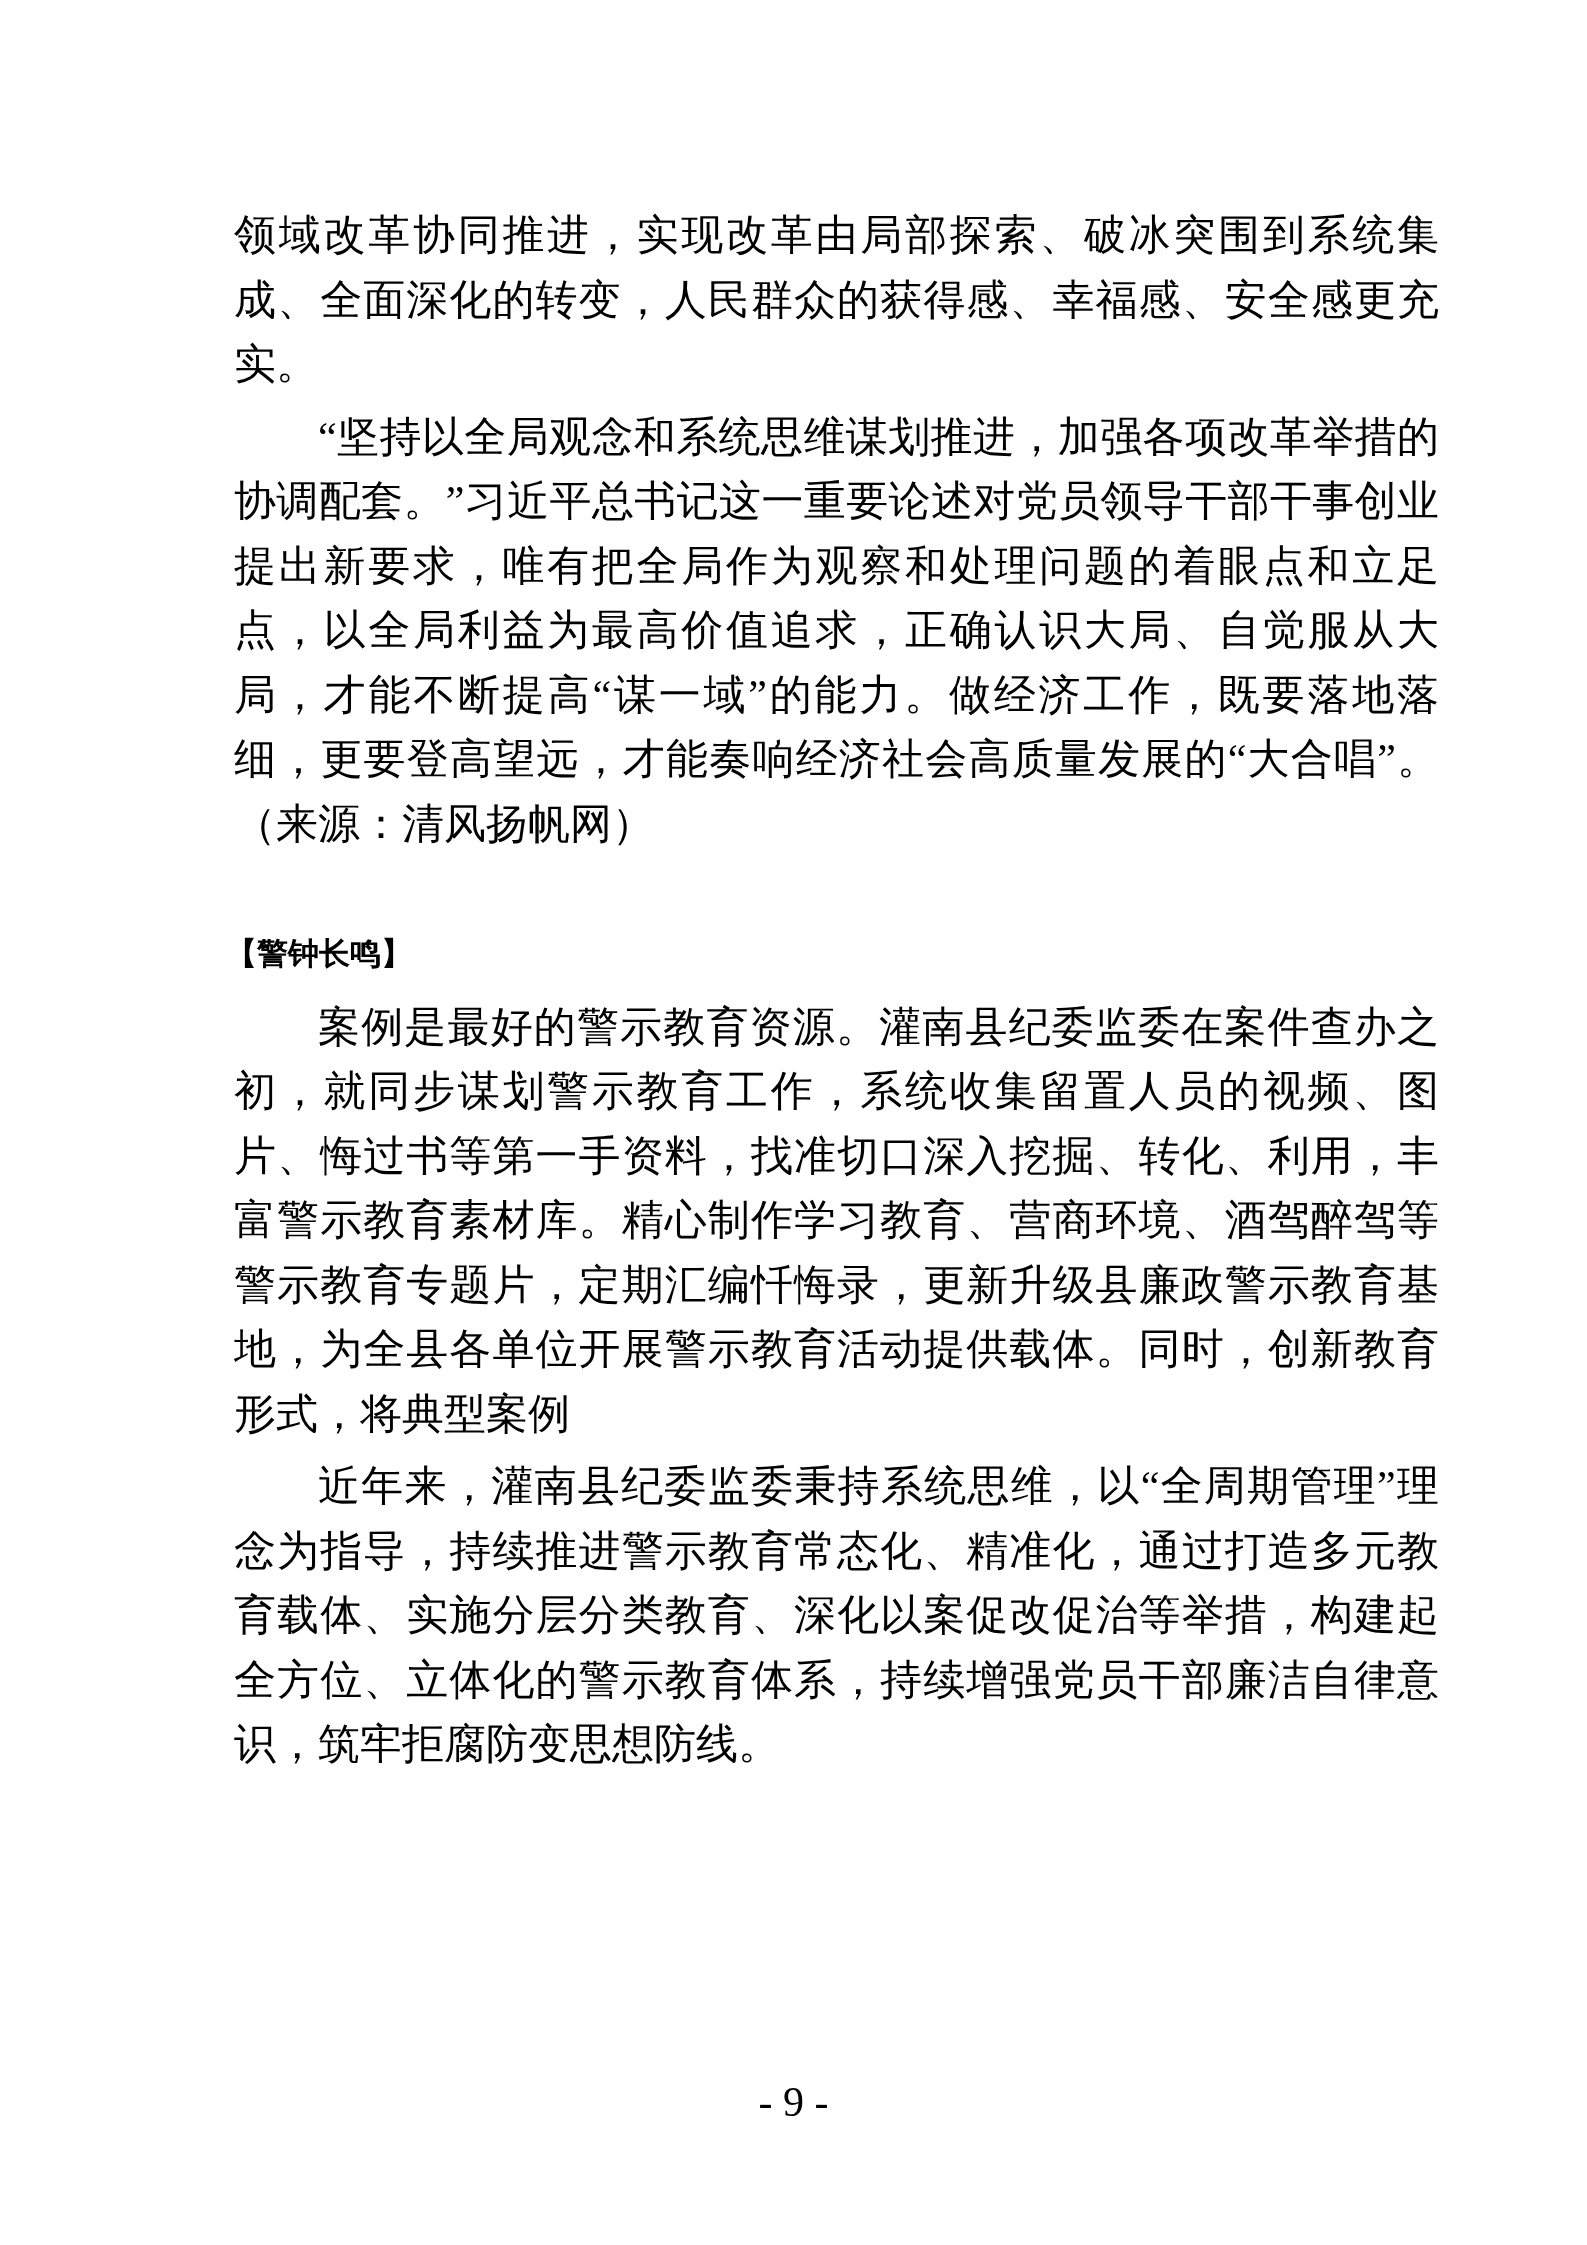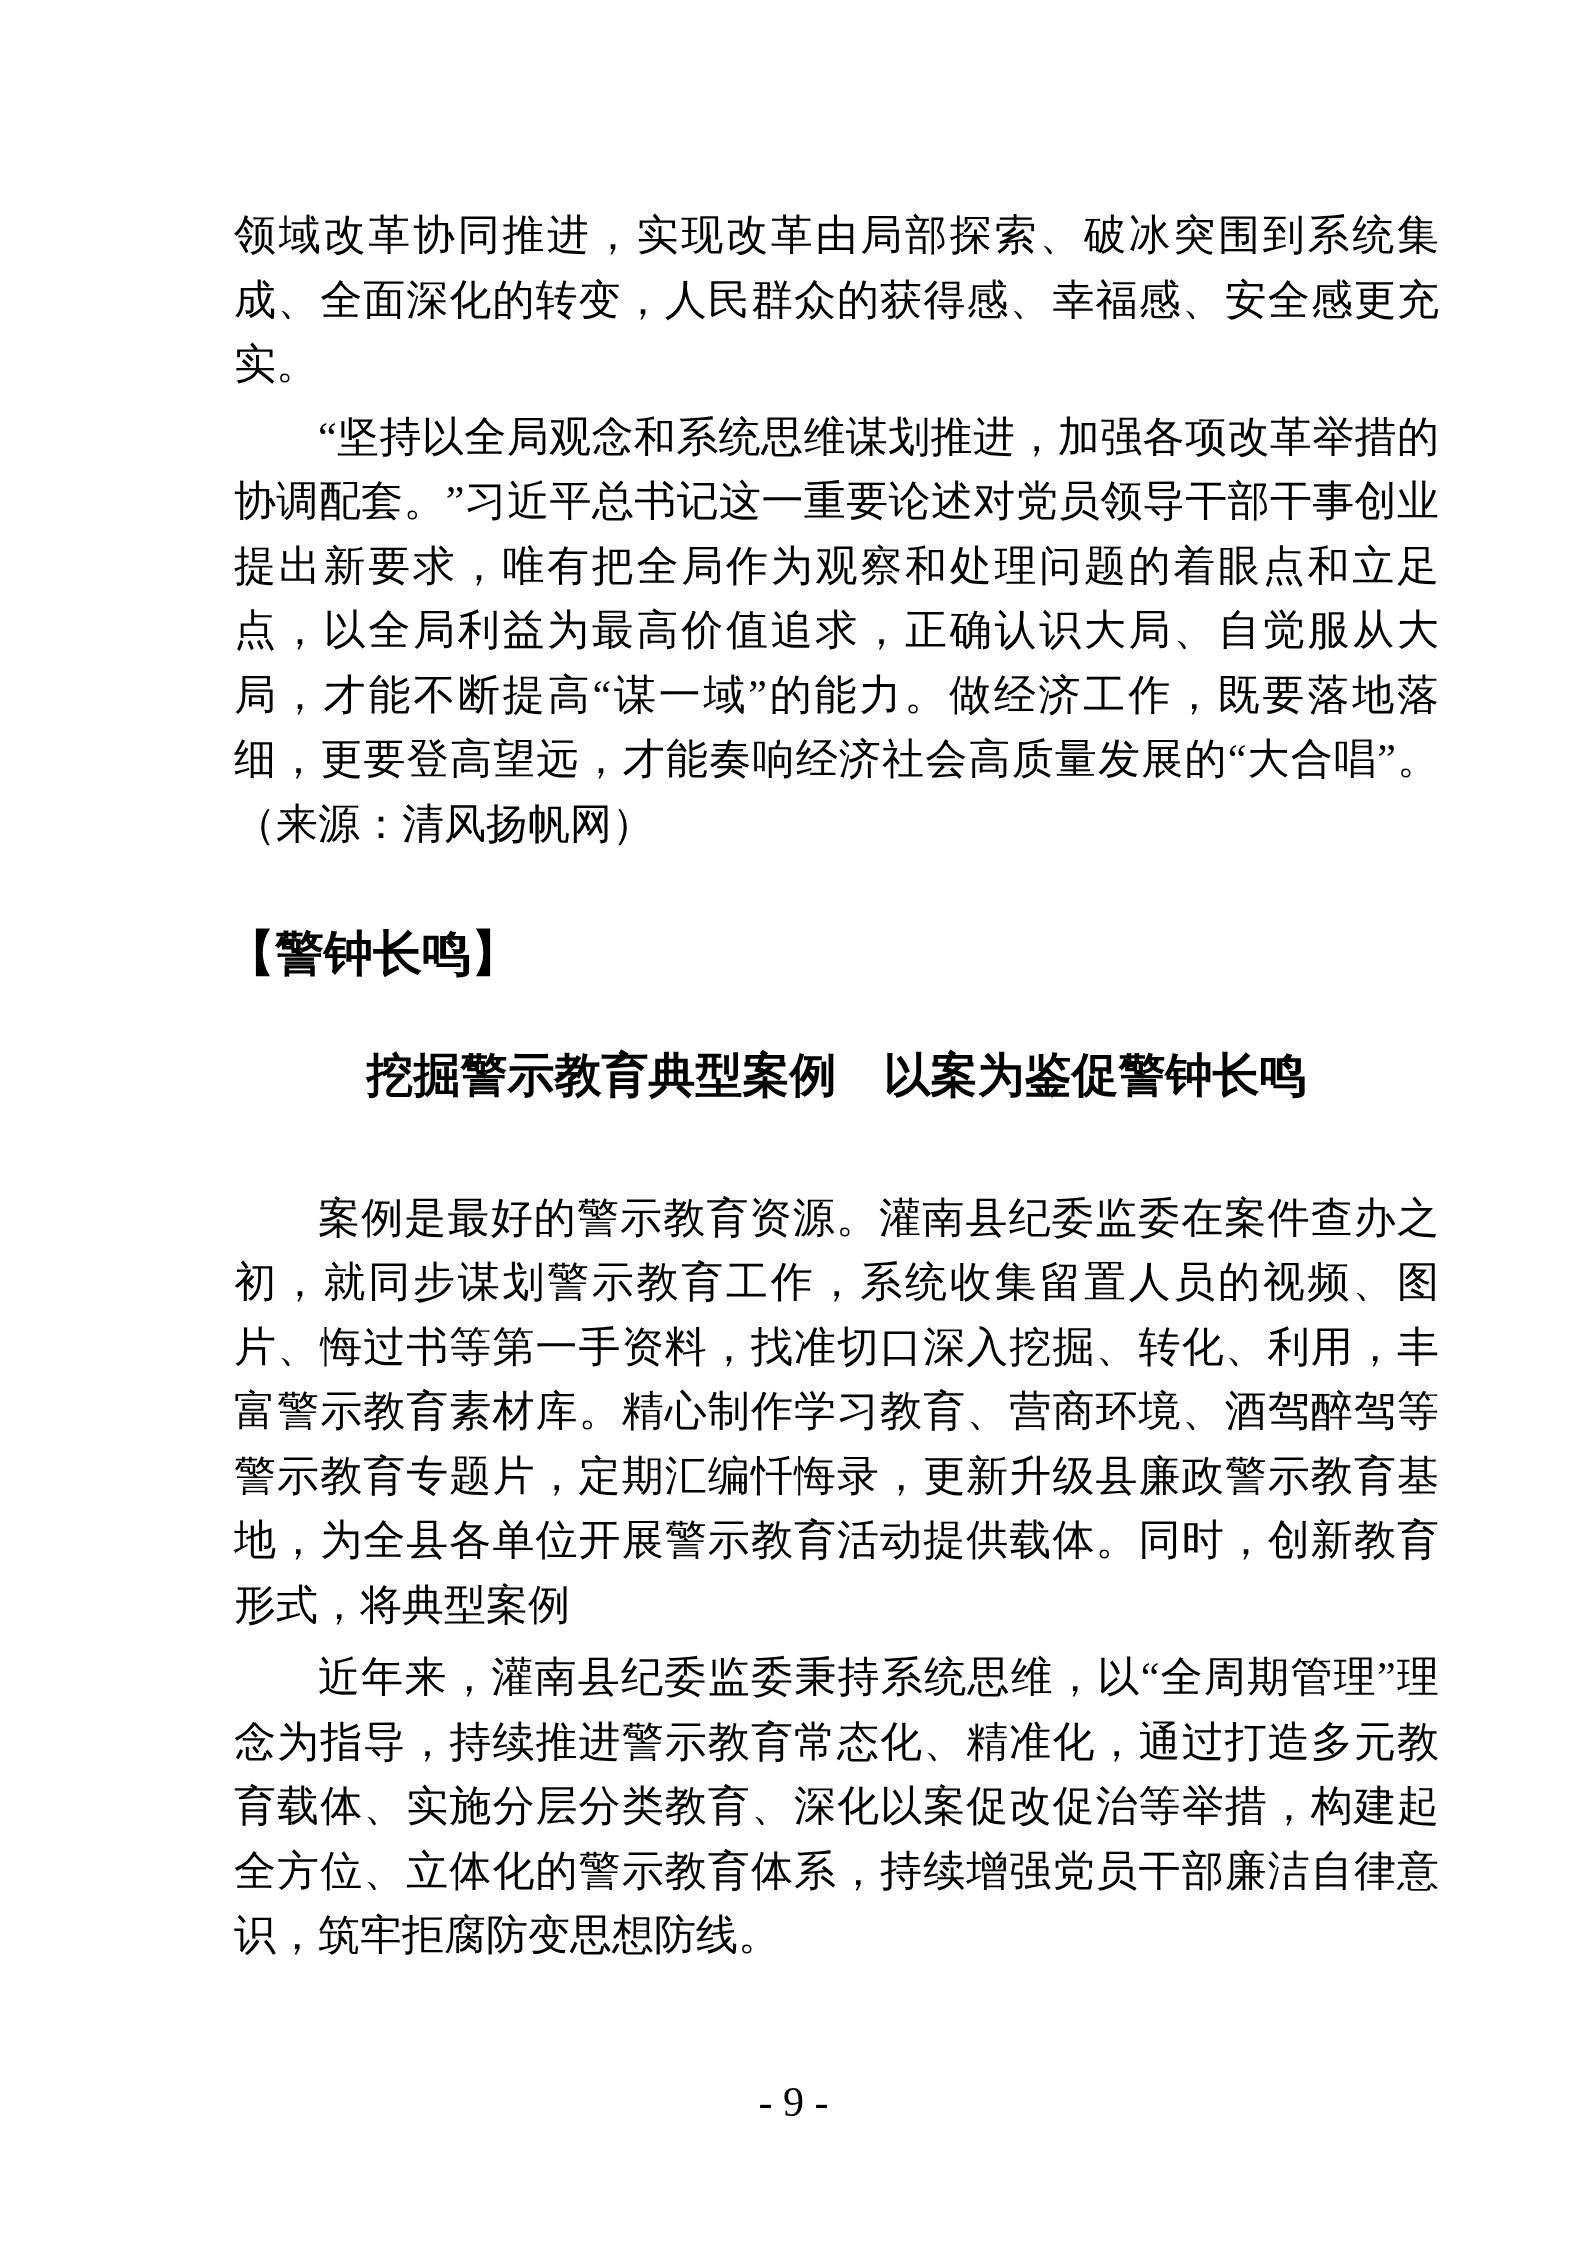--- a/index.html
+++ b/index.html
@@ -30,21 +30,21 @@
     text-justify: inter-ideograph;
     letter-spacing: 0;
     word-break: break-all;
   }
   .indent {
     text-indent: 2em;
     font-family: Liberation Serif, serif;
   }
   .section-header {
     margin: 66px 0 0 0;
-    font-size: 49px;
+    font-size: 31px;
     line-height: 64.5px;
     font-weight: bold;
     text-align: left;
   }
   .article-title {
     margin: 53px 0 76px 0;
     font-size: 47px;
     line-height: 70px;
     font-weight: bold;
     text-align: center;
@@ -60,18 +60,17 @@
   }
 </style>
 </head>
 <body>
 
 <div class="page">
   <div class="content">
     <p class="body-par">领域改革协同推进，实现改革由局部探索、破冰突围到系统集成、全面深化的转变，人民群众的获得感、幸福感、安全感更充实。</p>
     <p class="body-par indent">“坚持以全局观念和系统思维谋划推进，加强各项改革举措的协调配套。”习近平总书记这一重要论述对党员领导干部干事创业提出新要求，唯有把全局作为观察和处理问题的着眼点和立足点，以全局利益为最高价值追求，正确认识大局、自觉服从大局，才能不断提高“谋一域”的能力。做经济工作，既要落地落细，更要登高望远，才能奏响经济社会高质量发展的“大合唱”。（来源：清风扬帆网）</p>
     <div class="section-header">【警钟长鸣】</div>
-    <div class="article-title">挖掘警示教育典型案例　以案为鉴促警钟长鸣</div>
     <p class="body-par indent">案例是最好的警示教育资源。灌南县纪委监委在案件查办之初，就同步谋划警示教育工作，系统收集留置人员的视频、图片、悔过书等第一手资料，找准切口深入挖掘、转化、利用，丰富警示教育素材库。精心制作学习教育、营商环境、酒驾醉驾等警示教育专题片，定期汇编忏悔录，更新升级县廉政警示教育基地，为全县各单位开展警示教育活动提供载体。同时，创新教育形式，将典型案例</p>
     <p class="body-par indent">近年来，灌南县纪委监委秉持系统思维，以“全周期管理”理念为指导，持续推进警示教育常态化、精准化，通过打造多元教育载体、实施分层分类教育、深化以案促改促治等举措，构建起全方位、立体化的警示教育体系，持续增强党员干部廉洁自律意识，筑牢拒腐防变思想防线。</p>
   </div>
   <div class="page-number">- 9 -</div>
 </div>
 
 </body></html>

